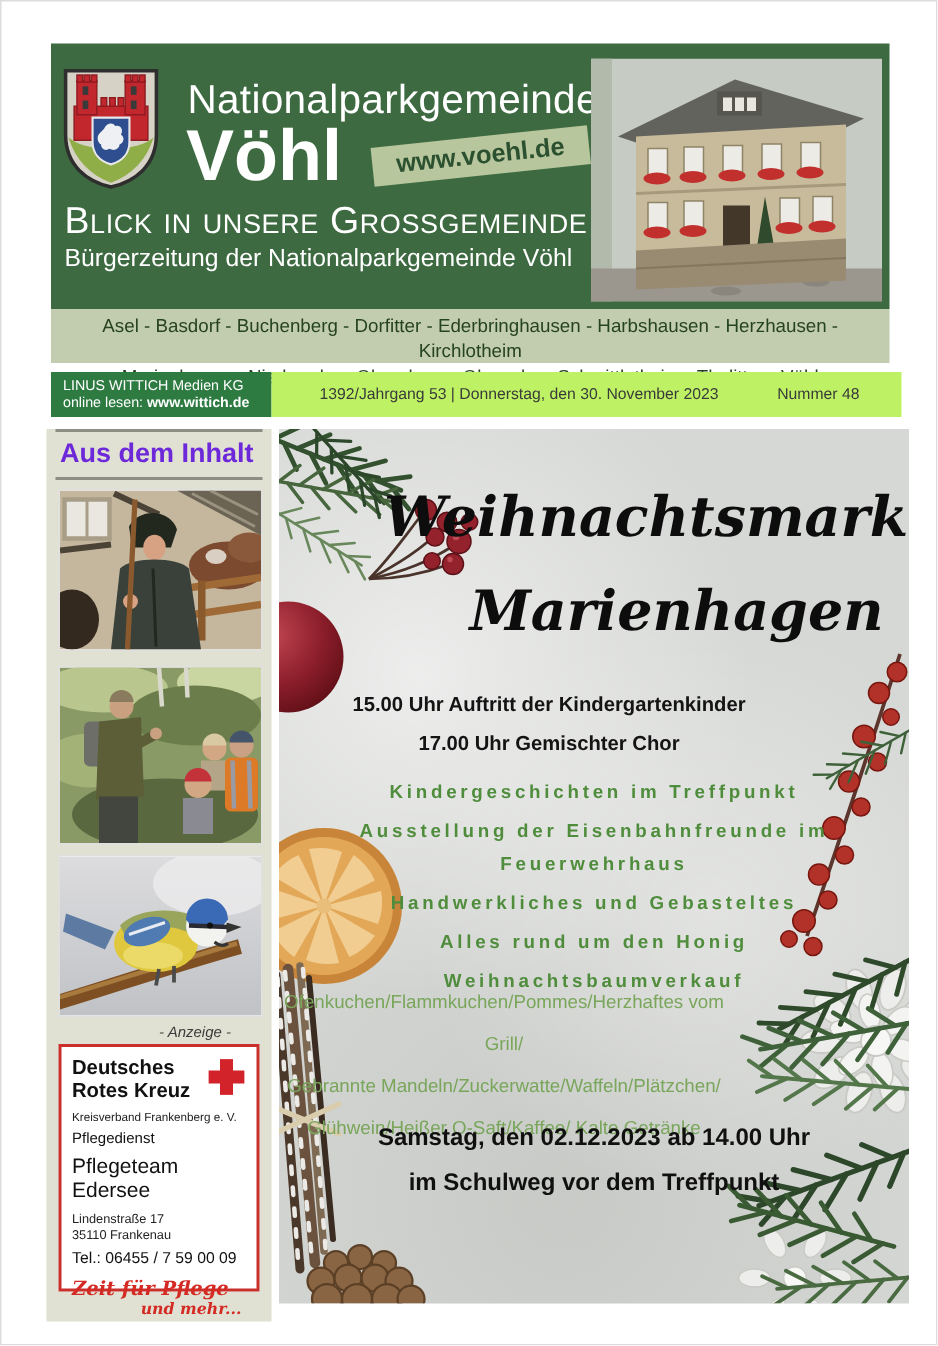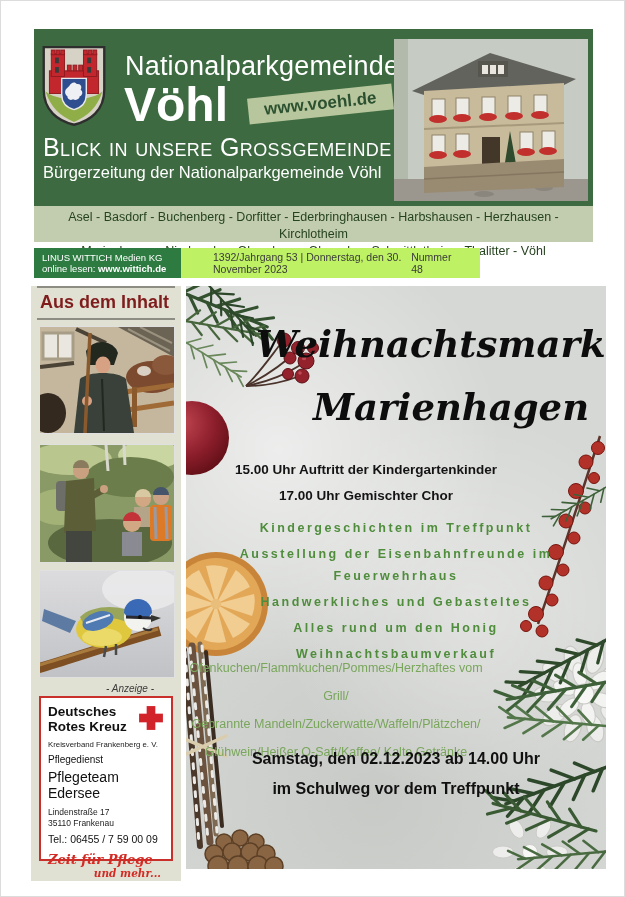--- a/index.html
+++ b/index.html
@@ -15,31 +15,31 @@
          color:#2c5130;font-weight:bold;font-size:17px;padding:3px 16px;}
   .m-s1{position:absolute;left:9px;top:104px;color:#fff;font-size:25px;font-variant:small-caps;letter-spacing:.4px;}
   .m-s2{position:absolute;left:9px;top:134px;color:#fff;font-size:16.5px;}
   .house{position:absolute;right:5px;top:10px;}
 
   
   .villages{position:absolute;left:33px;top:205px;width:559px;height:36px;background:#c2cdb0;
             color:#26431f;font-size:12.5px;text-align:center;line-height:17px;padding-top:3px;box-sizing:border-box;}
 
   
-  .issue-bar{position:absolute;left:33px;top:247px;width:446px;height:30px;display:flex;}
+  .issue-bar{position:absolute;left:33px;top:247px;width:567px;height:30px;display:flex;}
   .pub-box{width:147px;background:#2e7b42;color:#fff;font-size:9.5px;line-height:11.5px;
            padding:3.5px 0 0 8px;box-sizing:border-box;}
   .pub-box b{cursor:pointer;}
   .issue-gray{flex:1;background:#bef264;color:#3a3a3a;font-size:10.5px;display:flex;
               align-items:center;justify-content:space-between;padding:0 28px 0 32px;}
 
   
   .sidebar{position:absolute;left:30px;top:285px;width:150px;height:595px;background:#e1e1d3;box-sizing:border-box;}
   .sb-rule{border-top:2px solid #8d8d83;margin:0 6px;}
-  .sb-head{color:#7f1d1d;font-weight:bold;font-size:18px;padding:4px 0 5px 9px;}
+  .sb-head{color:#6d28d9;font-weight:bold;font-size:18px;padding:4px 0 5px 9px;}
   .ph{display:block;margin-left:8px;border:1px solid rgba(0,0,0,.12);background:#fff;}
   .ph1{margin-top:6px;}  .ph2{margin-top:10px;}  .ph3{margin-top:7px;}
   .anzeige{text-align:right;font-style:italic;font-size:10px;color:#3c3c3c;padding:5px 27px 0 0;}
   .drk{position:absolute;left:8px;top:410px;width:134px;height:165px;background:#fff;
        border:2px solid #c9302c;box-sizing:border-box;padding:7px 7px 0;}
   .drk-head{display:flex;justify-content:space-between;align-items:flex-start;}
   .drk-org{font-weight:bold;font-size:13.5px;line-height:14.5px;color:#111;}
   .drk-sub{font-size:7.8px;margin-top:6px;color:#222;}
   .drk-service{font-size:10px;margin-top:5px;color:#111;}
   .drk-team{font-size:14px;margin-top:4px;color:#111;}

